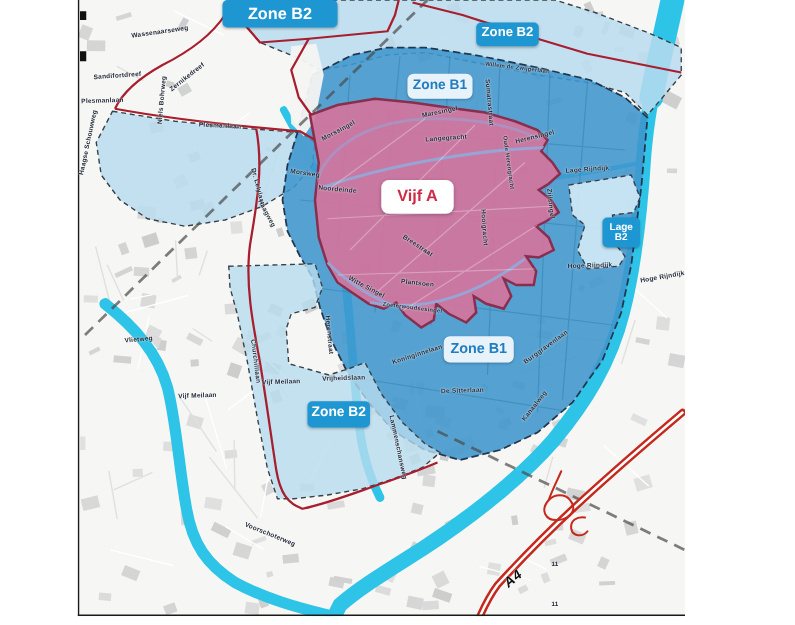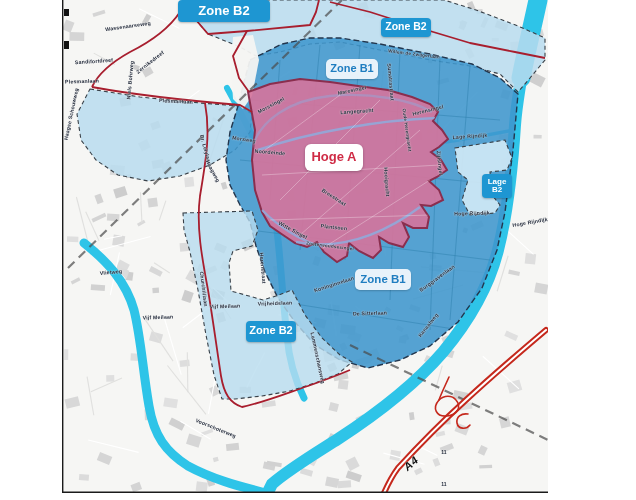--- a/index.html
+++ b/index.html
@@ -335,21 +335,21 @@
       <div class="zone-box blue" style="left: 178px; top: 0px; width: 92px; height: 22px; font-size: 13px;">
         <div>Zone B2</div>
       </div>
       <div class="zone-box blue" style="left: 381px; top: 17.5px; width: 50px; height: 19px; font-size: 10.5px;">
         <div>Zone B2</div>
       </div>
       <div class="zone-box light" style="left: 326px; top: 59px; width: 52px; height: 20px; font-size: 11px;">
         <div>Zone B1</div>
       </div>
       <div class="zone-box white" style="left: 305px; top: 143.5px; width: 58px; height: 27px; font-size: 13px;">
-        <div>Hoge A</div>
+        <div>Vijf A</div>
       </div>
       <div class="zone-box blue" style="left: 482px; top: 174px; width: 30px; height: 24px; font-size: 8px;">
         <div>Lage</div>
         <div>B2</div>
       </div>
       <div class="zone-box light" style="left: 355px; top: 268.5px; width: 56px; height: 21px; font-size: 11.5px;">
         <div>Zone B1</div>
       </div>
       <div class="zone-box blue" style="left: 246px; top: 320.5px; width: 50px; height: 21px; font-size: 11px;">
         <div>Zone B2</div>

